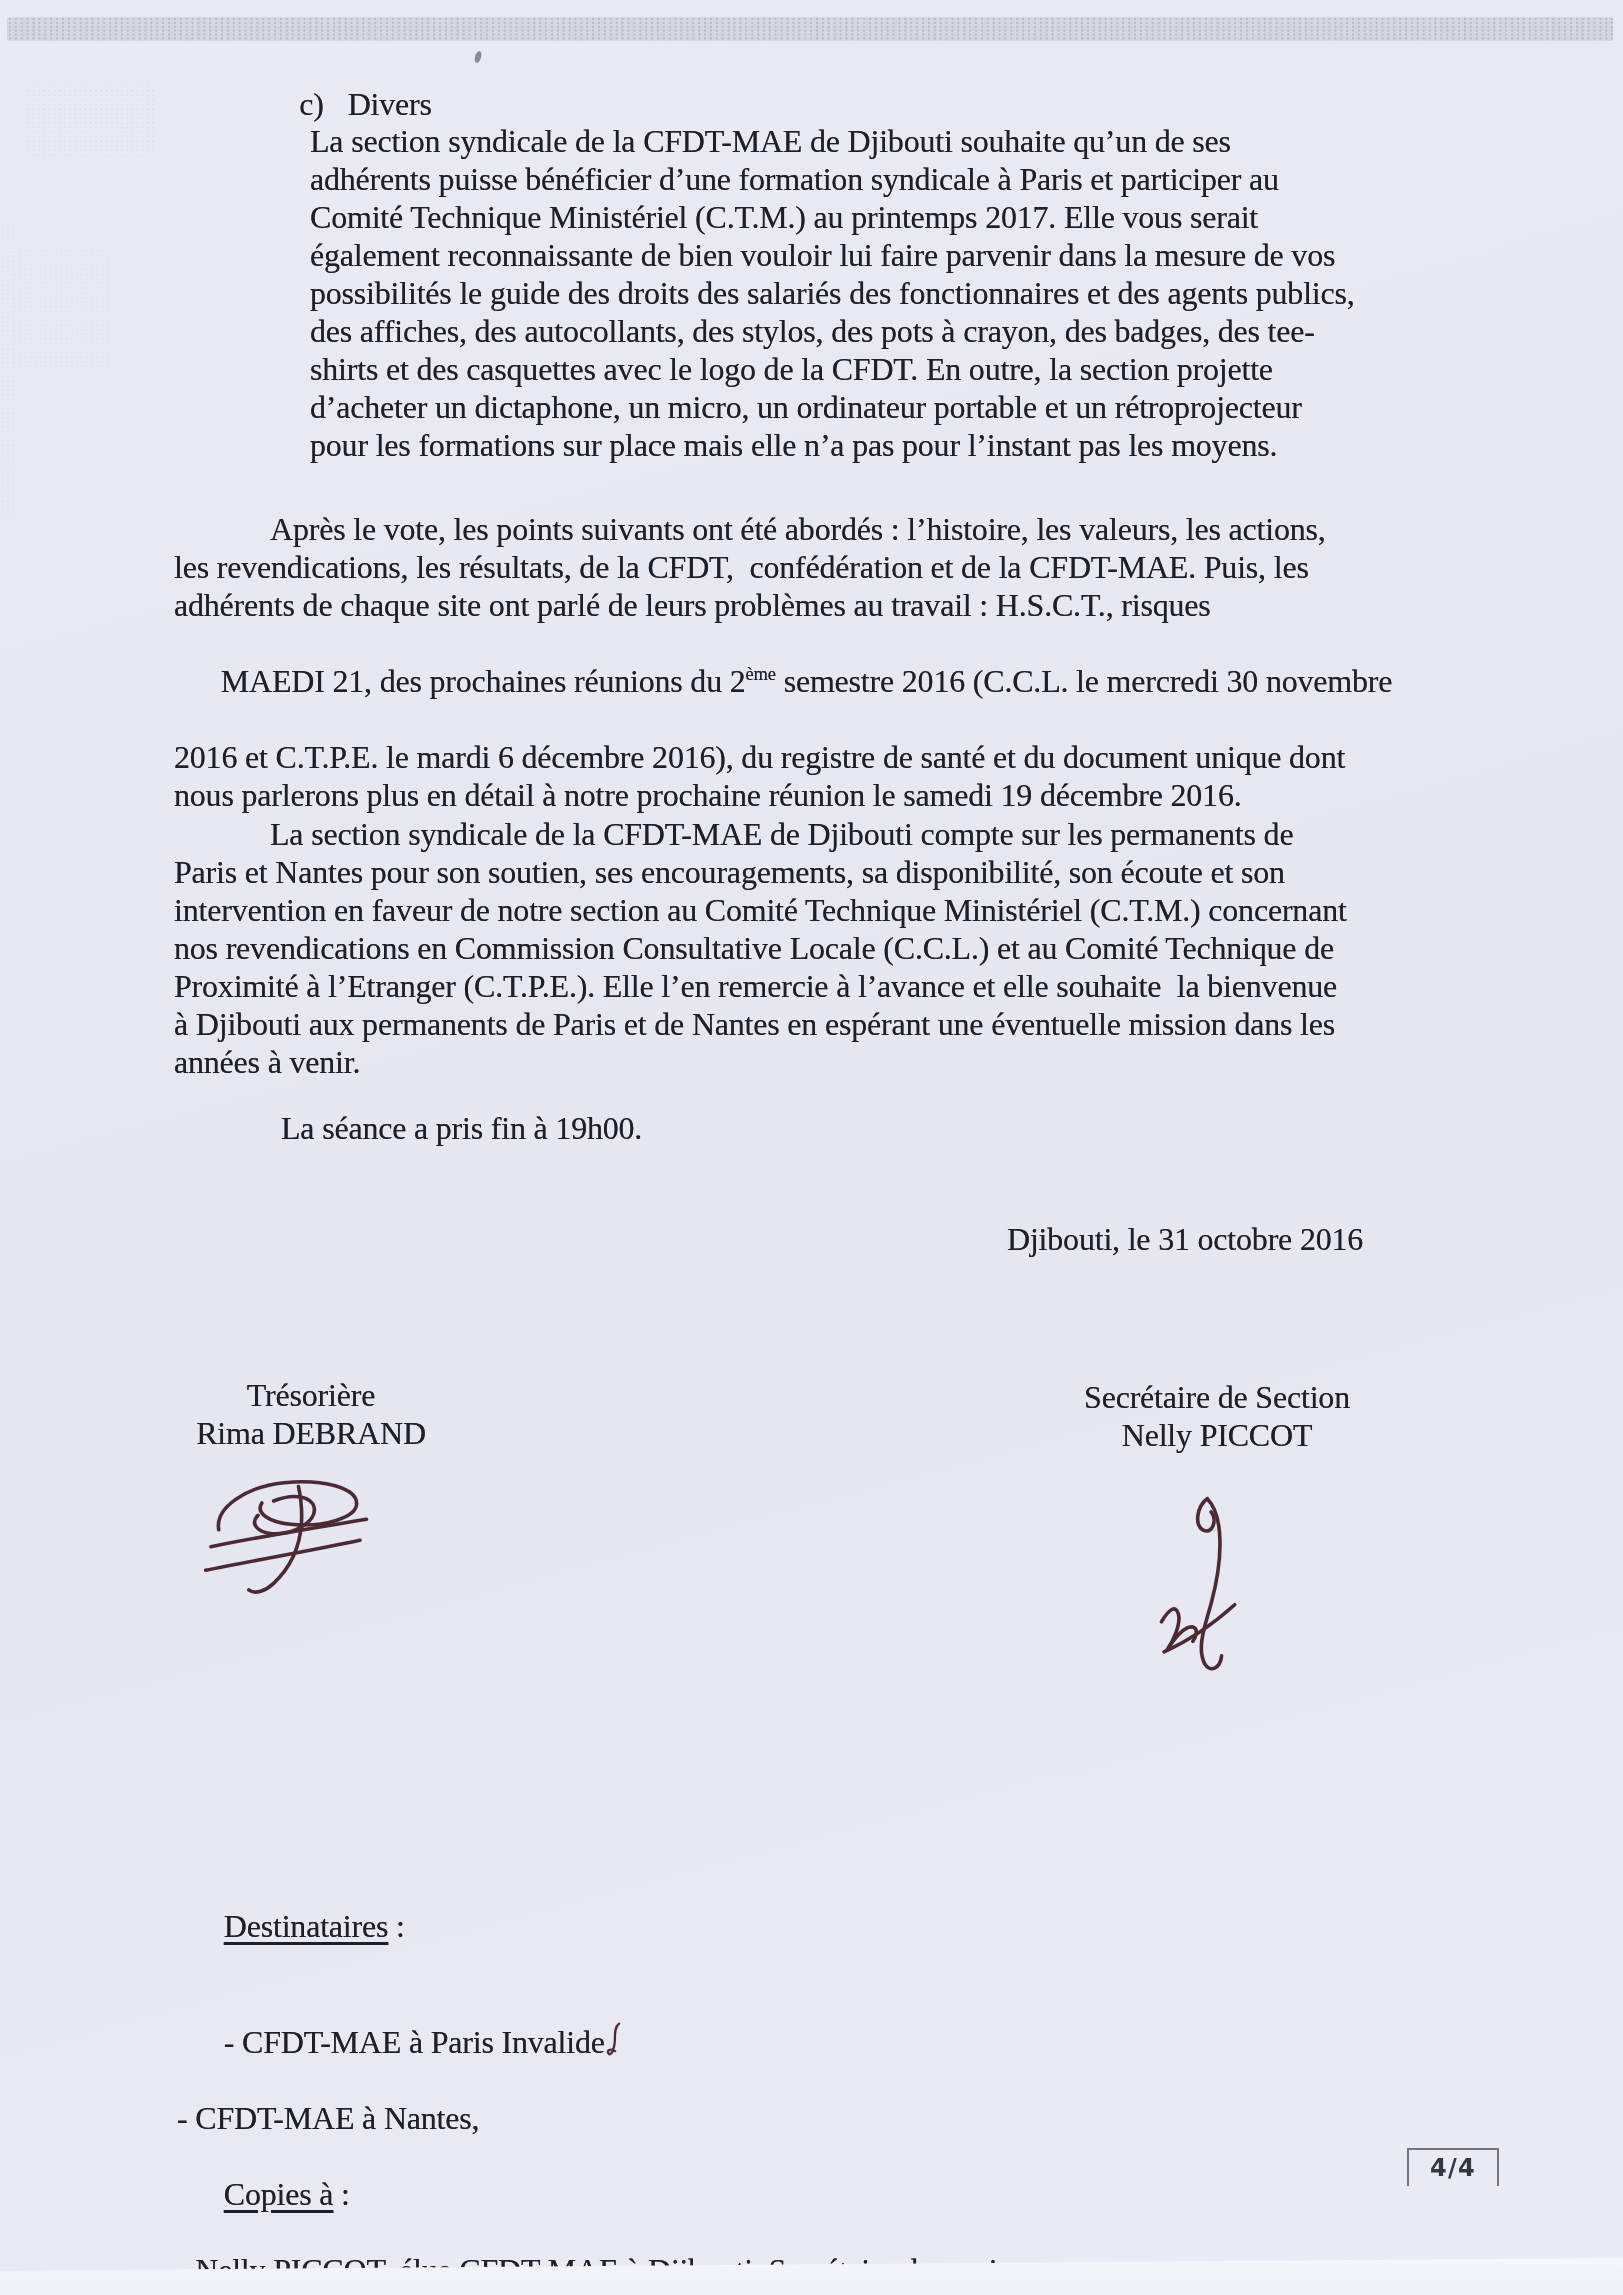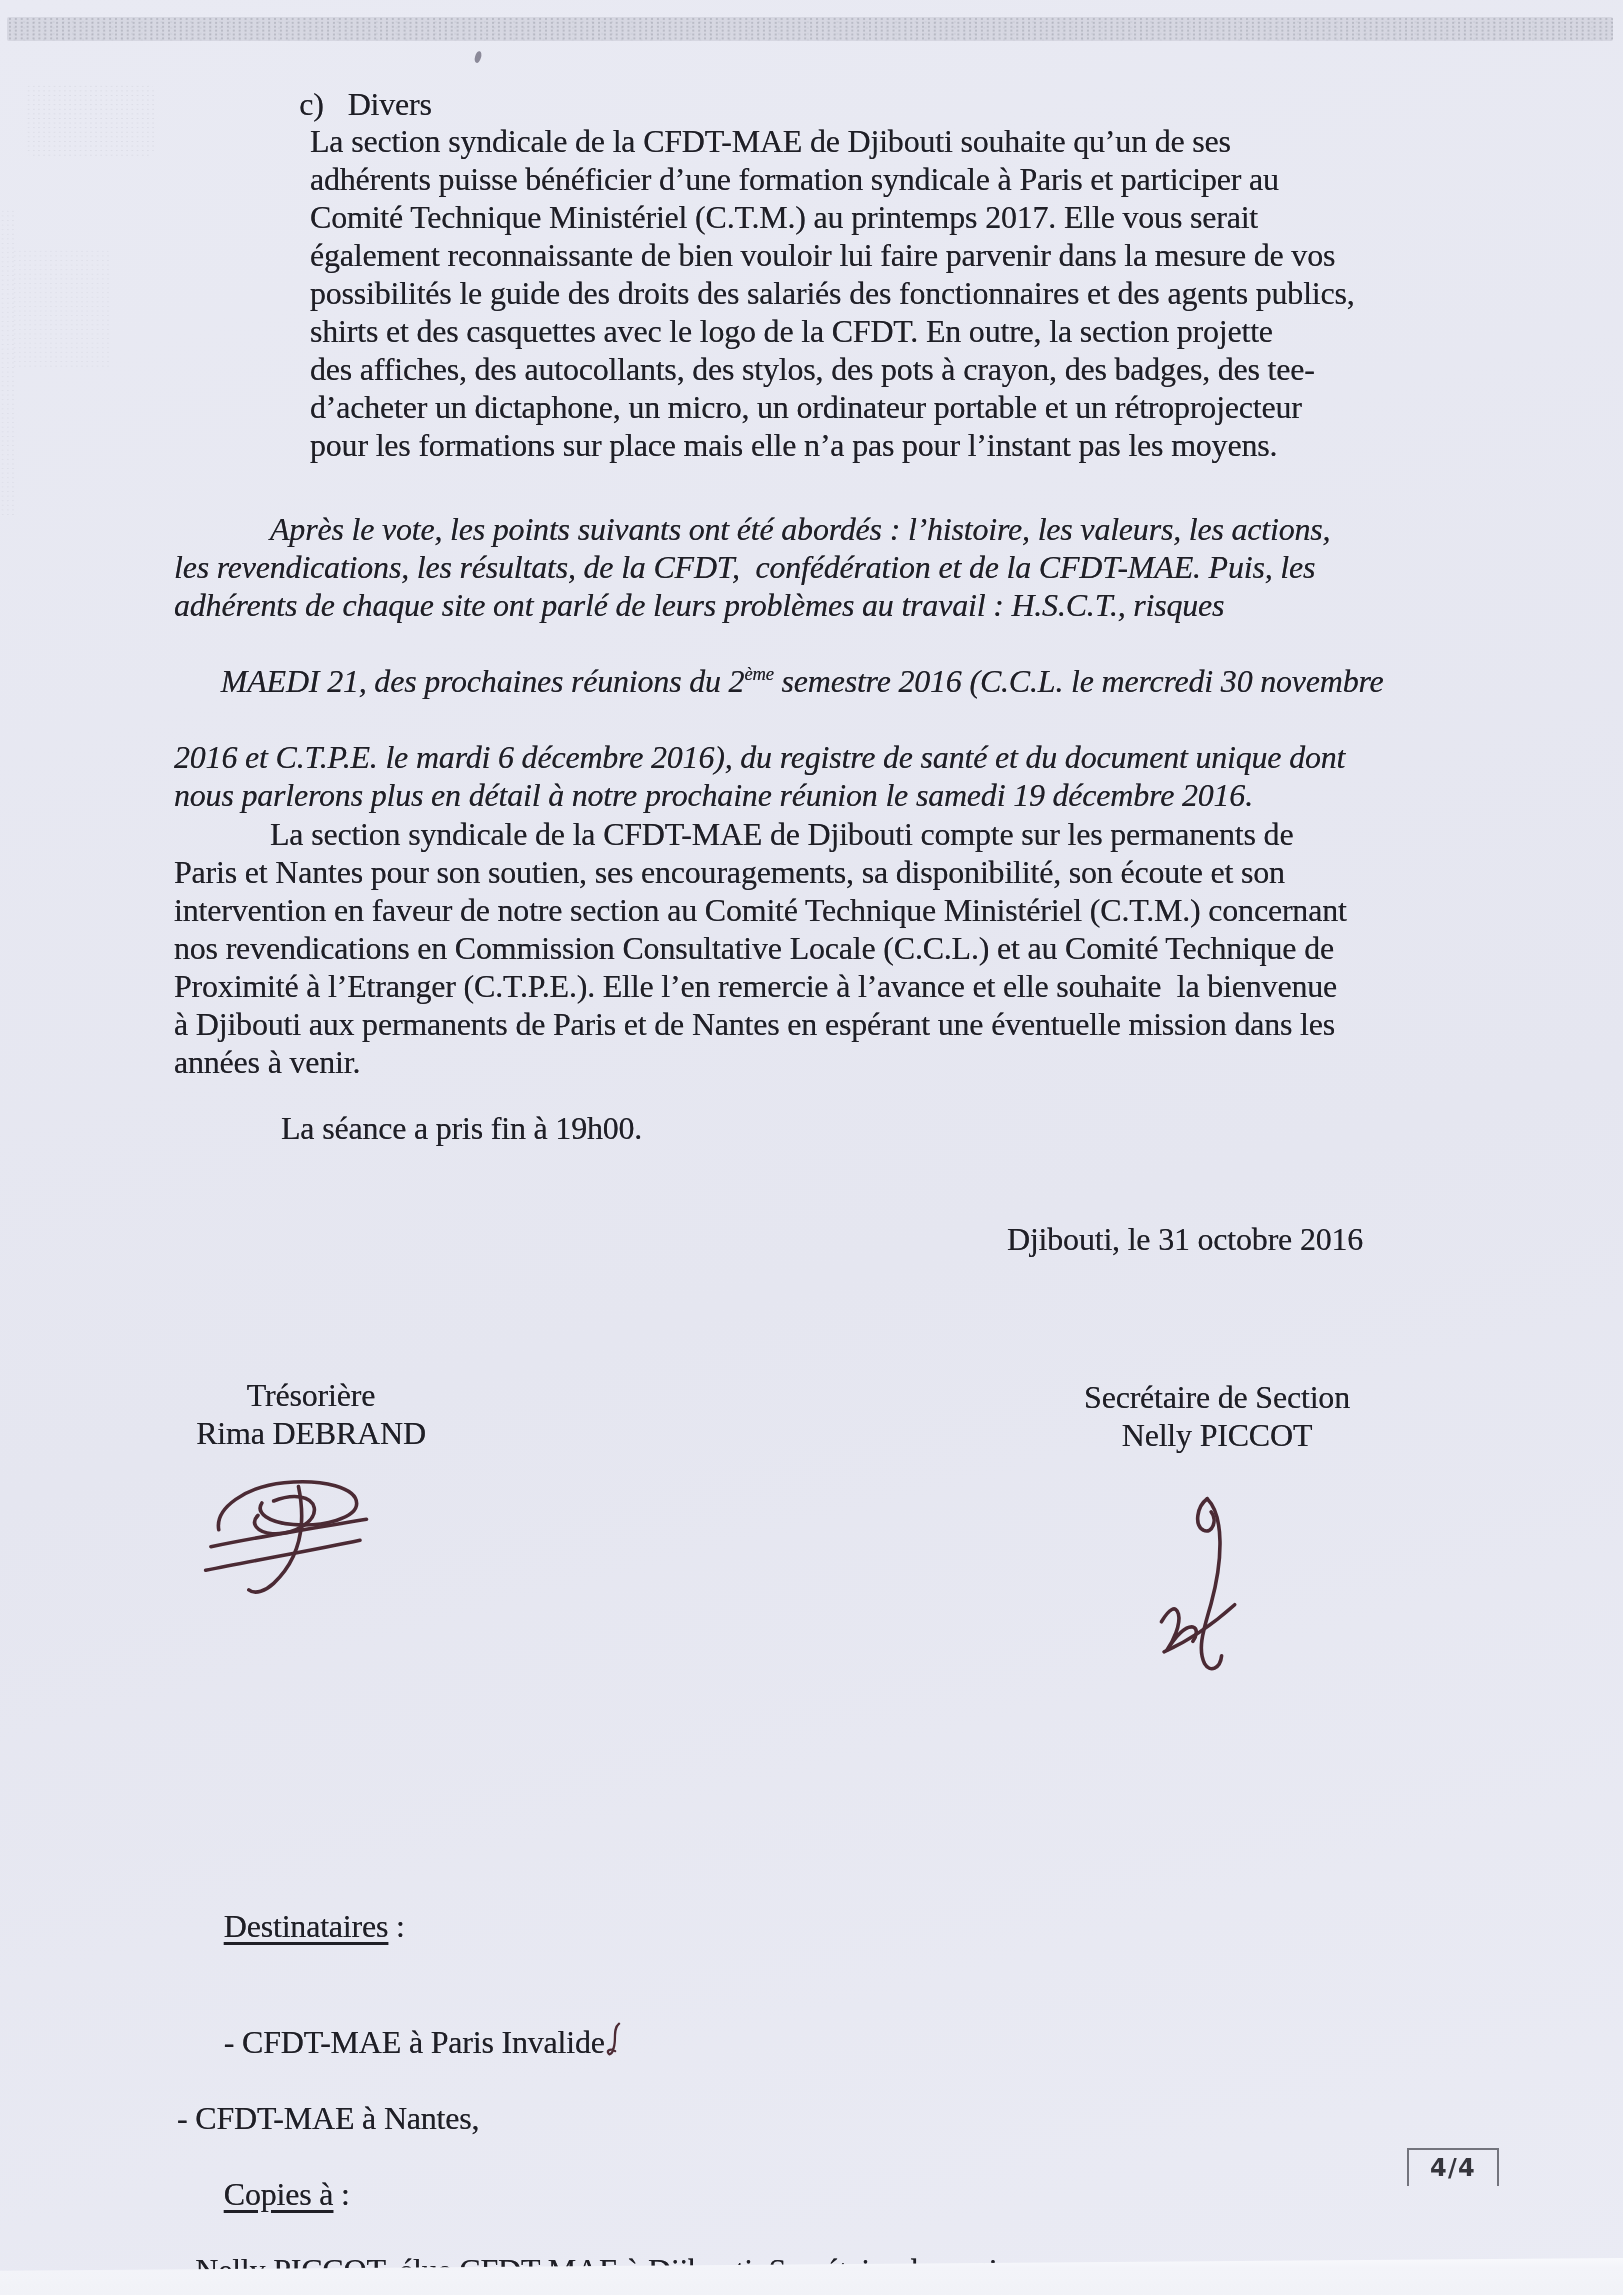--- a/index.html
+++ b/index.html
@@ -11,21 +11,21 @@
     font-size:32px;line-height:38px;
     letter-spacing:-0.2px;
     color:#1f1f26;
     overflow:hidden;
     text-shadow:0 0 0.4px rgba(30,30,40,.75);
   }
   .para{position:absolute;}
   .tl{white-space:pre;}
   .indent{text-indent:96px;}
   .p1{left:310px;top:122px;}
-  .p2{left:174px;top:510px;font-style:italic;}
+  .p2{left:174px;top:510px;}
   .p3{left:174px;top:815px;}
   .heading{position:absolute;left:268px;top:47px;white-space:pre;}
   .hgap{margin-left:24px;}
   .single{position:absolute;white-space:pre;margin-left:7px;}
   .closing{left:274px;top:1109px;}
   .dateline{left:1000px;top:1220px;}
   .sigblock{position:absolute;text-align:center;}
   .sigblock.leftb{left:157px;top:1376px;width:308px;}
   .sigblock.rightb{left:1060px;top:1378px;width:314px;}
   .sig-svg{position:absolute;}
@@ -84,22 +84,22 @@
   <div class="heading">
     <span>c)</span><span class="hgap">Divers</span>
   </div>
 
   <div class="para p1">
     <div class="tl">La section syndicale de la CFDT-MAE de Djibouti souhaite qu’un de ses</div>
     <div class="tl">adhérents puisse bénéficier d’une formation syndicale à Paris et participer au</div>
     <div class="tl">Comité Technique Ministériel (C.T.M.) au printemps 2017. Elle vous serait</div>
     <div class="tl">également reconnaissante de bien vouloir lui faire parvenir dans la mesure de vos</div>
     <div class="tl">possibilités le guide des droits des salariés des fonctionnaires et des agents publics,</div>
+    <div class="tl">des affiches, des autocollants, des stylos, des pots à crayon, des badges, des tee-</div>
     <div class="tl">shirts et des casquettes avec le logo de la CFDT. En outre, la section projette</div>
-    <div class="tl">des affiches, des autocollants, des stylos, des pots à crayon, des badges, des tee-</div>
     <div class="tl">d’acheter un dictaphone, un micro, un ordinateur portable et un rétroprojecteur</div>
     <div class="tl">pour les formations sur place mais elle n’a pas pour l’instant pas les moyens.</div>
   </div>
 
   <div class="para p2">
     <div class="tl indent">Après le vote, les points suivants ont été abordés : l’histoire, les valeurs, les actions,</div>
     <div class="tl">les revendications, les résultats, de la CFDT,  confédération et de la CFDT-MAE. Puis, les</div>
     <div class="tl">adhérents de chaque site ont parlé de leurs problèmes au travail : H.S.C.T., risques</div>
     <div class="tl">
       <span>MAEDI 21, des prochaines réunions du 2</span><sup class="sup">ème</sup><span> semestre 2016 (C.C.L. le mercredi 30 novembre</span>

